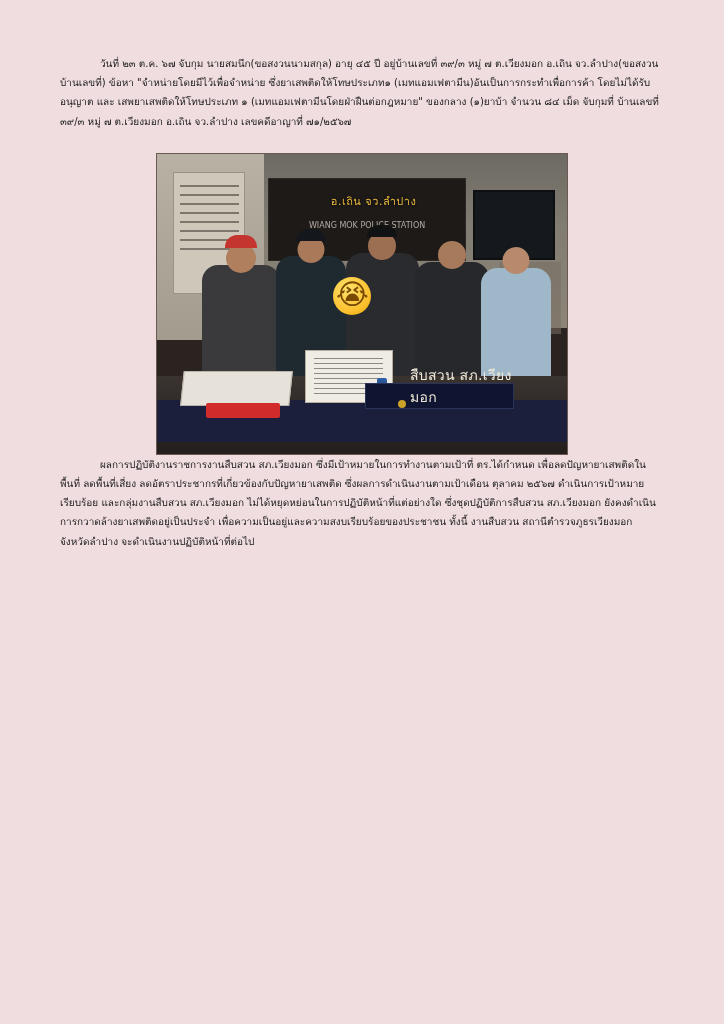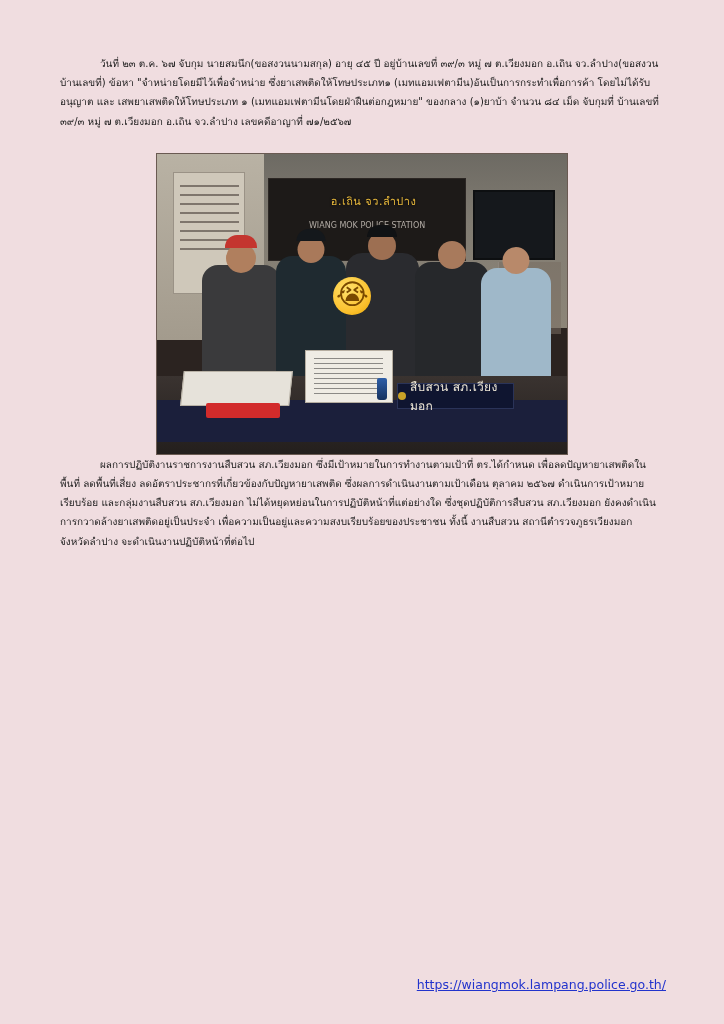--- a/index.html
+++ b/index.html
@@ -141,25 +141,26 @@
     position: absolute;
     left: 10%; right: 10%; top: 14%; bottom: 14%;
     background: repeating-linear-gradient(180deg, rgba(40,40,40,.5) 0 1px, transparent 1px 5px);
   }
   .ph-signboard {
     position: absolute;
     right: 13%; bottom: 15%; width: 28%; height: 8%;
     background: #0f1530;
     border: 1px solid #2a3358;
     color: #f0e9d8;
-    font-size: 12px;
+    font-size: 14px;
     display: flex;
-    align-items: center;
+    align-items: flex-end;
     justify-content: center;
     letter-spacing: .3px;
+    padding-left: 32px;
   }
   .ph-signboard .dot {
     width: 8px; height: 8px; border-radius: 50%;
     background: #c9a227; margin-right: 4px; flex: none;
   }
   .ph-bottle {
     position: absolute;
     right: 44%; bottom: 18%; width: 10px; height: 22px;
     background: linear-gradient(180deg,#2f5fa8,#16325e);
     border-radius: 2px 2px 3px 3px;
@@ -270,14 +271,13 @@
       </div>
 
       <div class="emoji-cover">
         <span>😭</span>
       </div>
     </div>
   </div>
 
   <p class="para bottom-block"><span class="indent"></span><span>ผลการปฏิบัติงานราชการงานสืบสวน สภ.เวียงมอก  ซึ่งมีเป้าหมายในการทำงานตามเป้าที่ ตร.ได้กำหนด เพื่อลดปัญหายาเสพติดในพื้นที่ ลดพื้นที่เสี่ยง ลดอัตราประชากรที่เกี่ยวข้องกับปัญหายาเสพติด ซึ่งผลการดำเนินงานตามเป้าเดือน ตุลาคม ๒๕๖๗ ดำเนินการเป้าหมายเรียบร้อย และกลุ่มงานสืบสวน สภ.เวียงมอก ไม่ได้หยุดหย่อนในการปฏิบัติหน้าที่แต่อย่างใด ซึ่งชุดปฏิบัติการสืบสวน สภ.เวียงมอก ยังคงดำเนินการกวาดล้างยาเสพติดอยู่เป็นประจำ เพื่อความเป็นอยู่และความสงบเรียบร้อยของประชาชน ทั้งนี้ งานสืบสวน สถานีตำรวจภูธรเวียงมอก จังหวัดลำปาง จะดำเนินงานปฏิบัติหน้าที่ต่อไป</span></p>
 
-  <a class="footer-link" href="#">https://wiangmok.lampang.police.go.th/</a>
 </div>
 
 </body></html>

